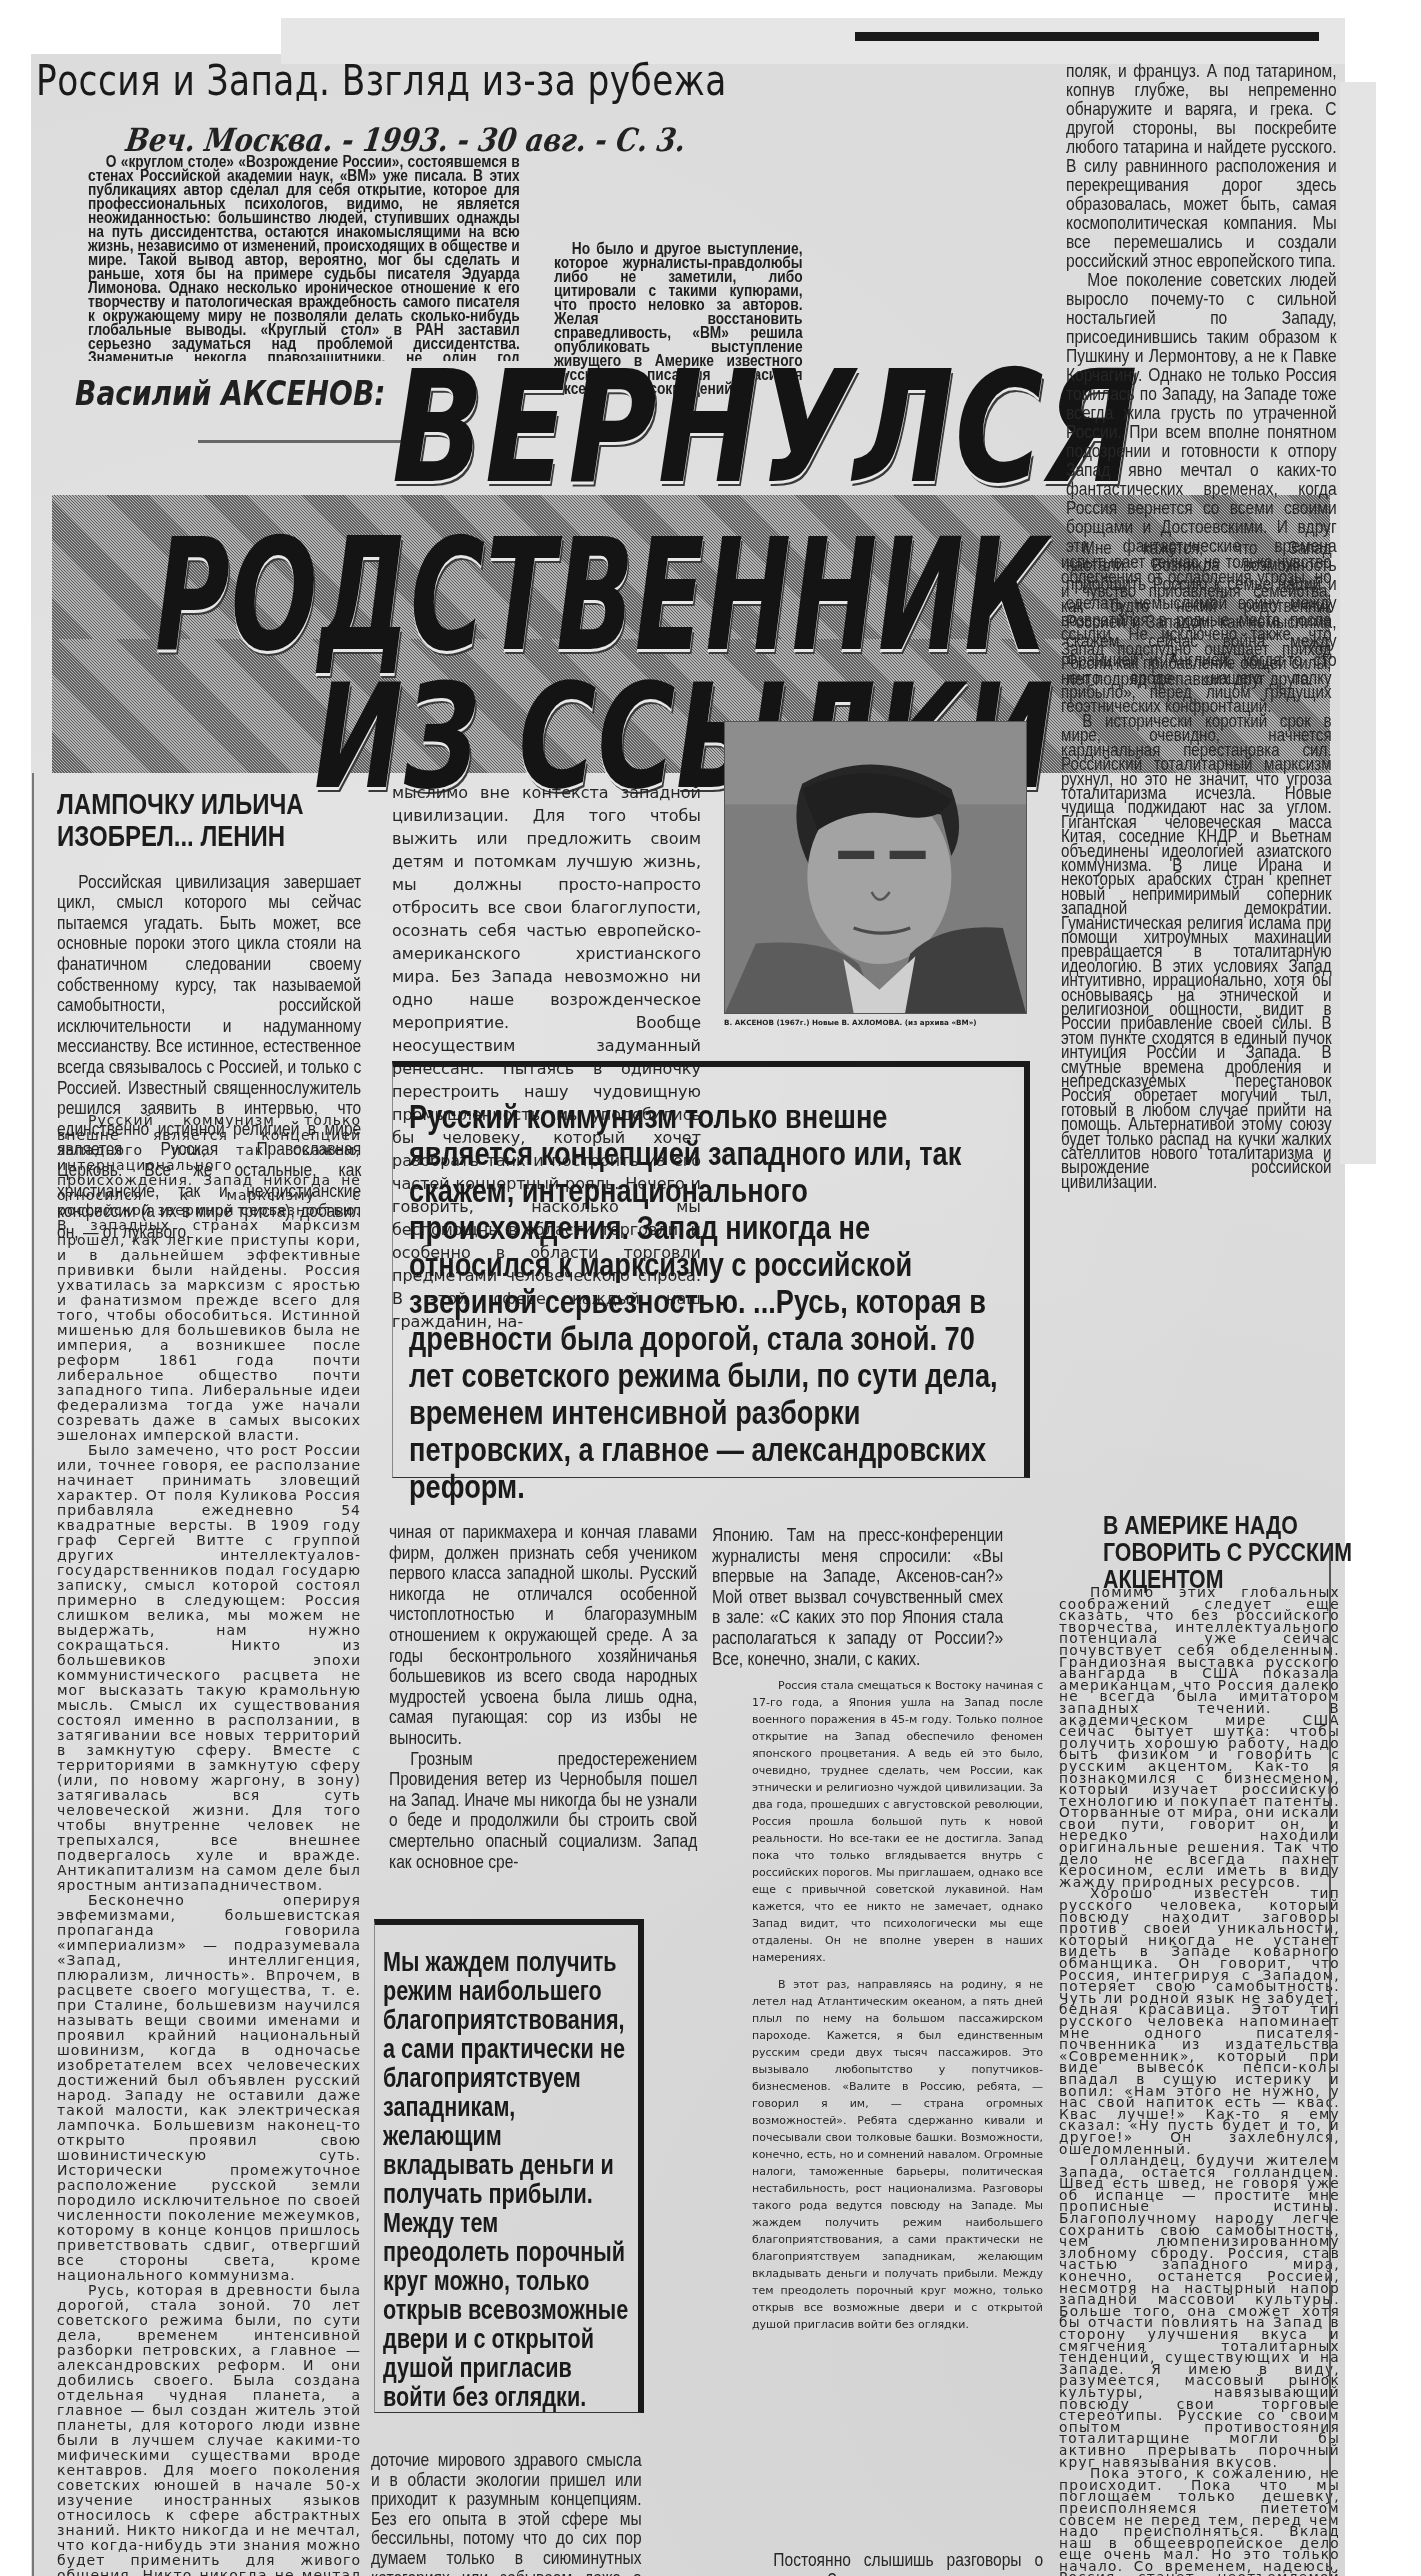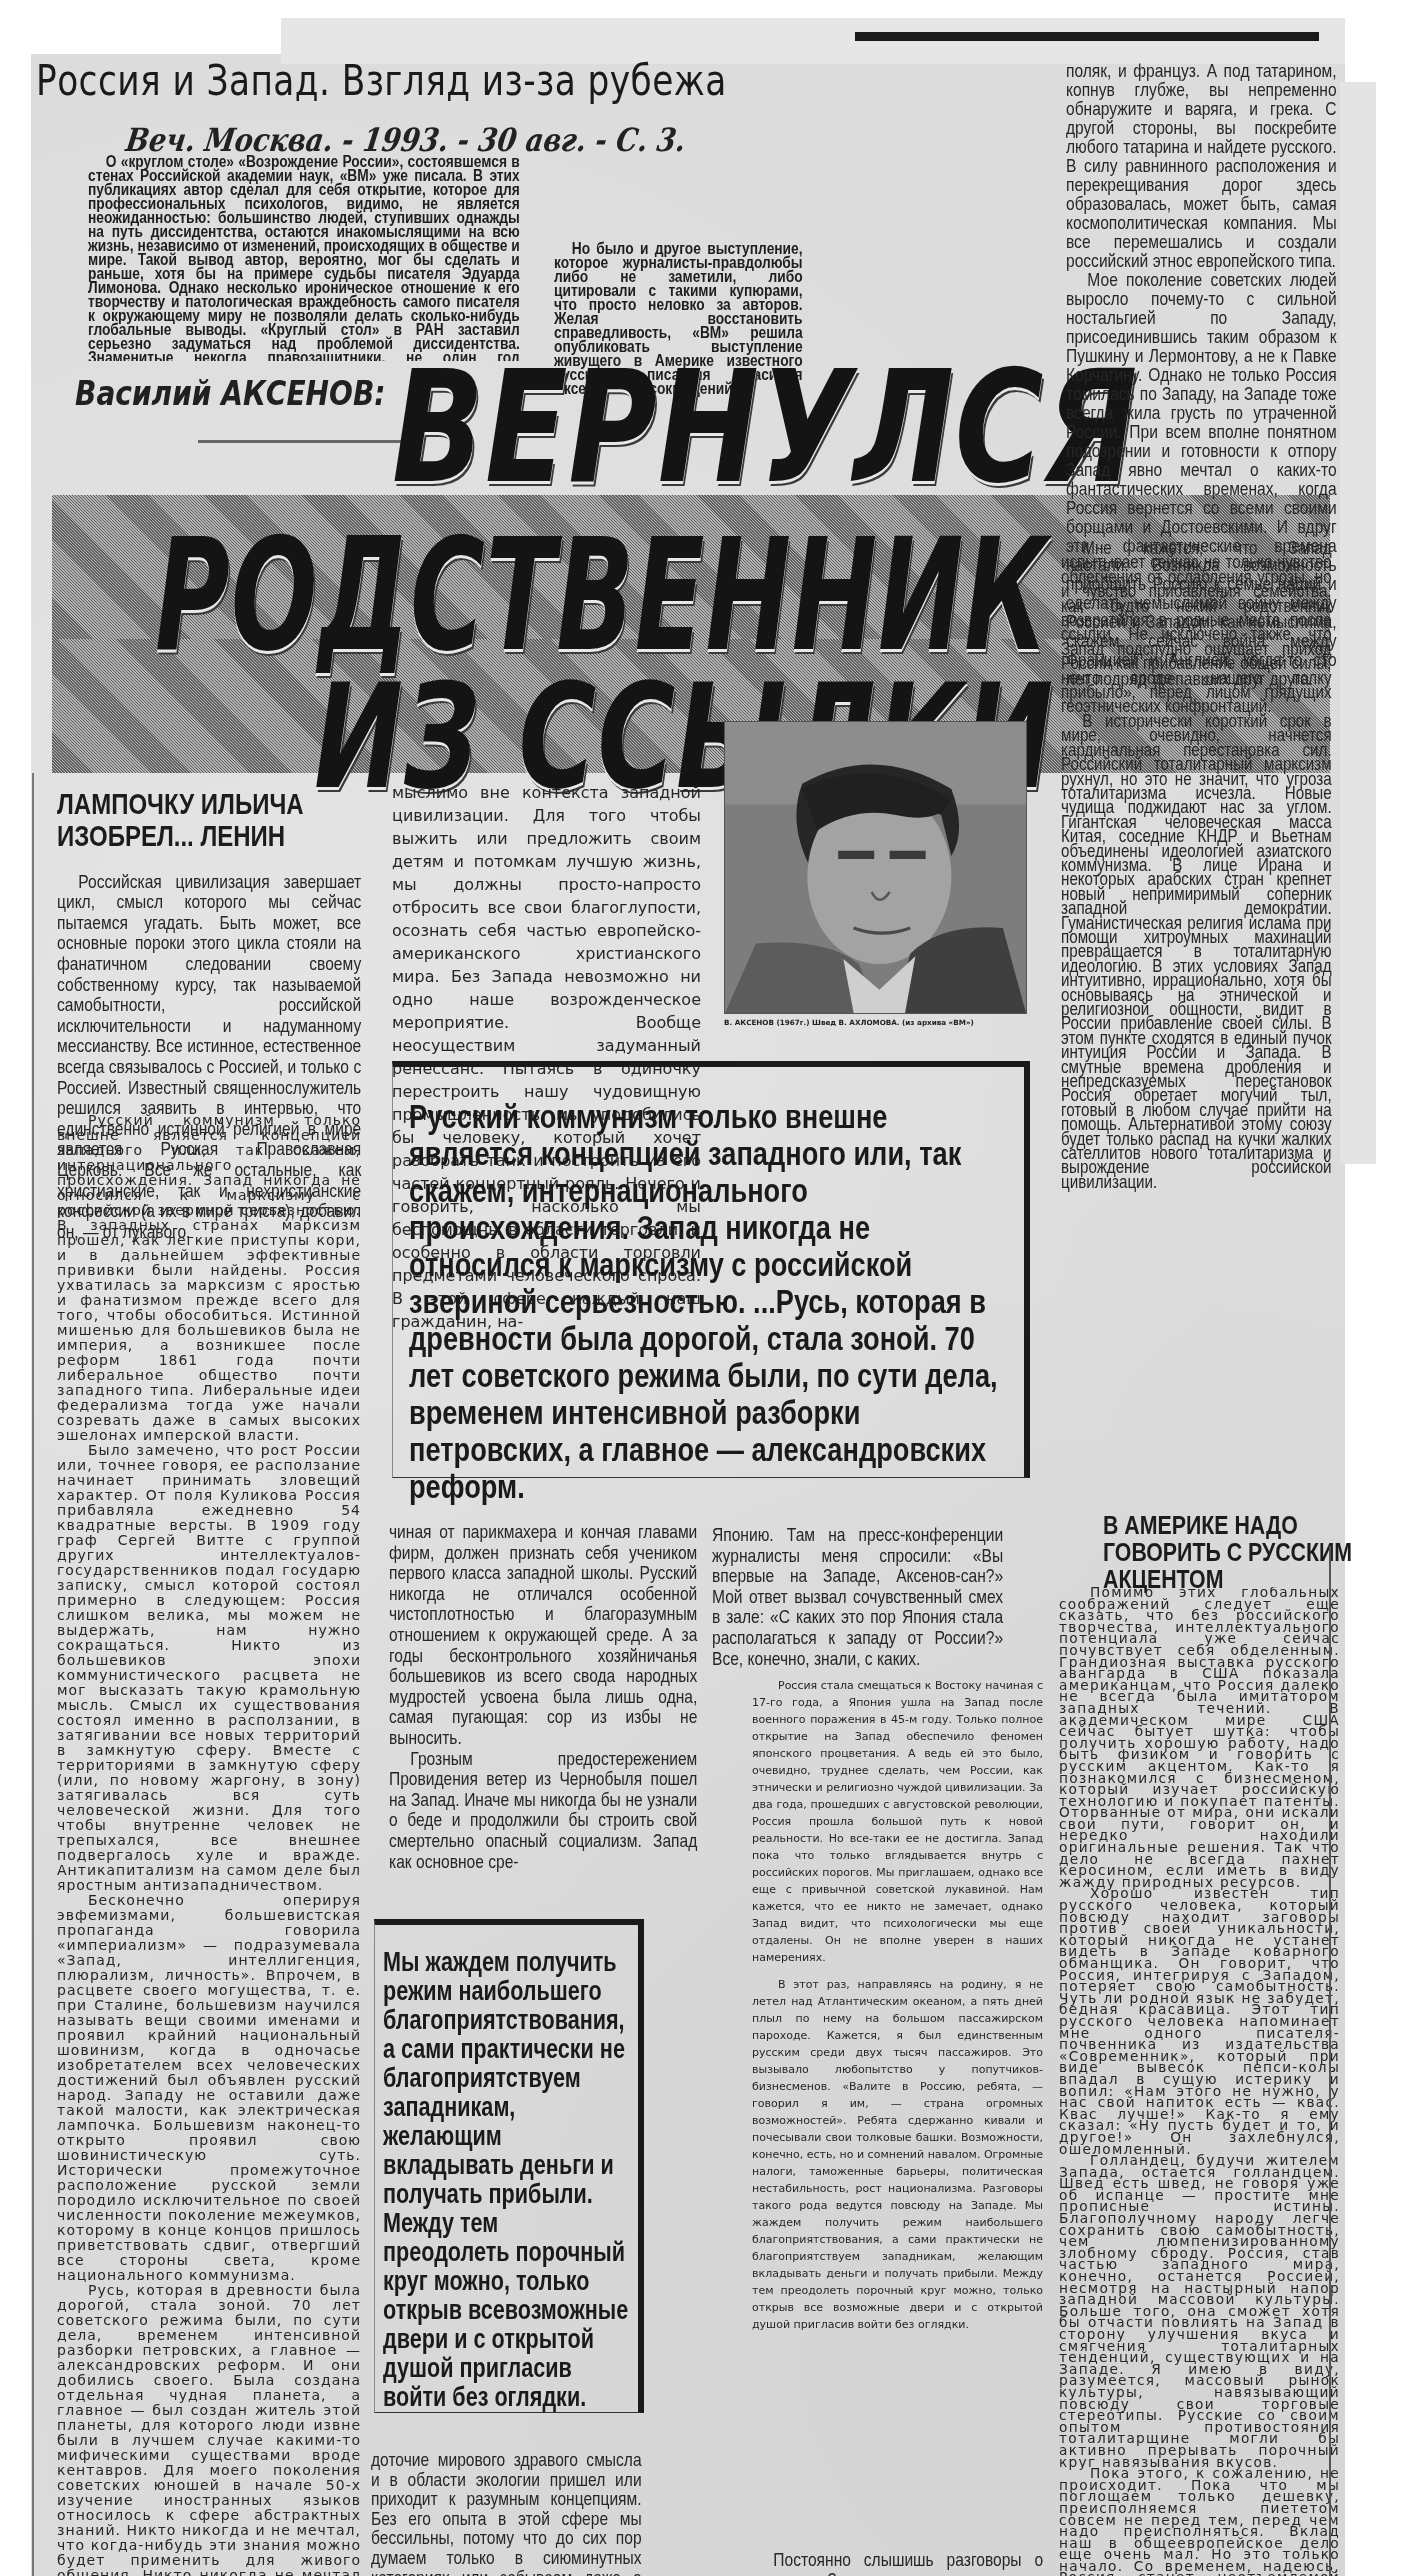--- a/index.html
+++ b/index.html
@@ -142,21 +142,21 @@
     <path d="M150 130 Q290 60 440 150 Q420 200 330 180 Q250 165 180 210 Z" fill="#202020"></path>
     <rect x="220" y="250" width="70" height="16" fill="#3a3a3a"></rect>
     <rect x="320" y="250" width="70" height="16" fill="#3a3a3a"></rect>
     <path d="M285 330 Q300 360 320 330" stroke="#555" stroke-width="5" fill="none"></path>
     <path d="M250 400 Q305 420 360 400" stroke="#4a4a4a" stroke-width="6" fill="none"></path>
     <path d="M0 565 L60 430 Q200 420 260 470 L300 565 Z" fill="#5c5c5c"></path>
     <path d="M585 565 L540 400 Q420 390 360 450 L330 565 Z" fill="#3f3f3f"></path>
     <path d="M230 460 L300 520 L370 455 L350 565 L250 565 Z" fill="#cfcfcf"></path>
   </svg>
 </div>
-<div class="abs caption">В. АКСЕНОВ (1967г.) Швед В. АХЛОМОВА. (из архива «ВМ»)</div>
+<div class="abs caption">В. АКСЕНОВ (1967г.) Новые В. АХЛОМОВА. (из архива «ВМ»)</div>
 
 <div class="abs quote-box" style="left:392px; top:1061px; width:631px; height:410px;">
   <p class="quote-text" style="position:absolute; left:15.5px; top:31px; width:752px; font-size:34px; line-height:37px; transform:scaleX(0.8); transform-origin:left top;">Русский коммунизм только внешне является концепцией западного или, так скажем, интернационального происхождения. Запад никогда не относился к марксизму с российской звериной серьезностью. ...Русь, которая в древности была дорогой, стала зоной. 70 лет советского режима были, по сути дела, временем интенсивной разборки петровских, а главное — александровских реформ.</p>
 </div>
 
 <div class="col body-narrow" style="left:389px; top:1522px; width:376px; font-size:19px; line-height:20.6px;">
   <p style="text-indent:0">чиная от парикмахера и кончая главами фирм, должен признать себя учеником первого класса западной школы. Русский никогда не отличался особенной чистоплотностью и благоразумным отношением к окружающей среде. А за годы бесконтрольного хозяйничанья большевиков из всего свода народных мудростей усвоена была лишь одна, самая пугающая: сор из избы не выносить.</p>
   <p>Грозным предостережением Провидения ветер из Чернобыля пошел на Запад. Иначе мы никогда бы не узнали о беде и продолжили бы строить свой смертельно опасный социализм. Запад как основное сре-</p>
 </div>
 

